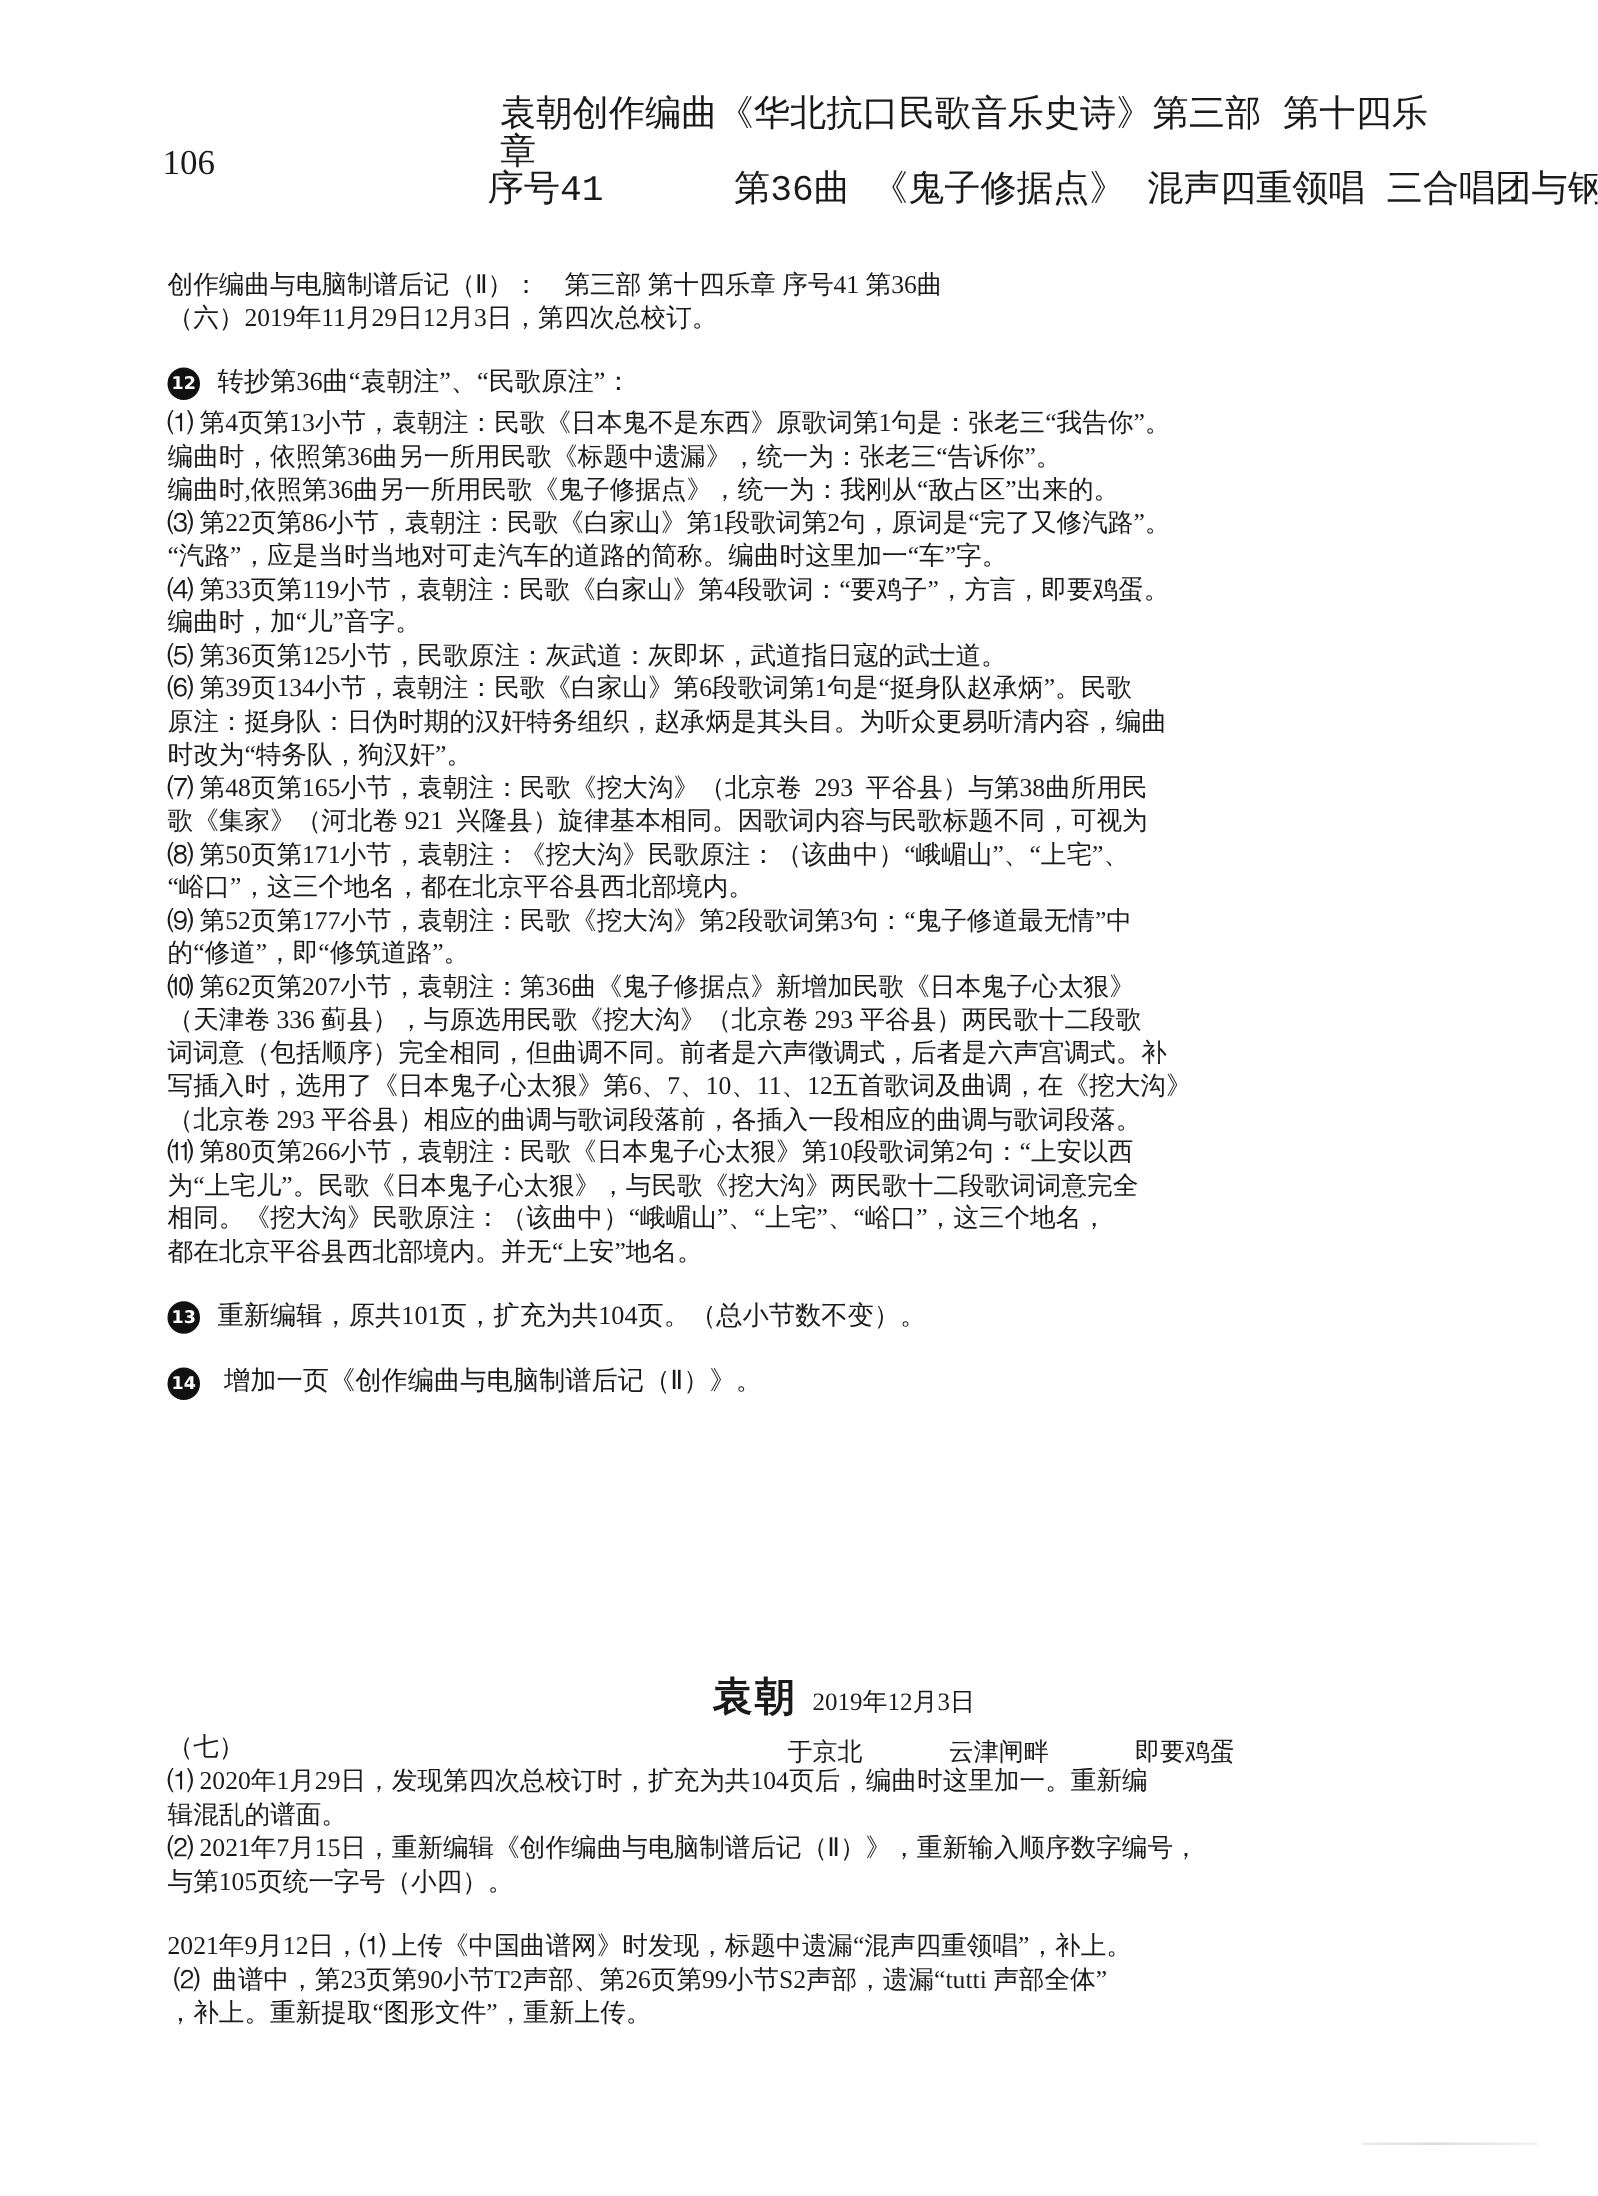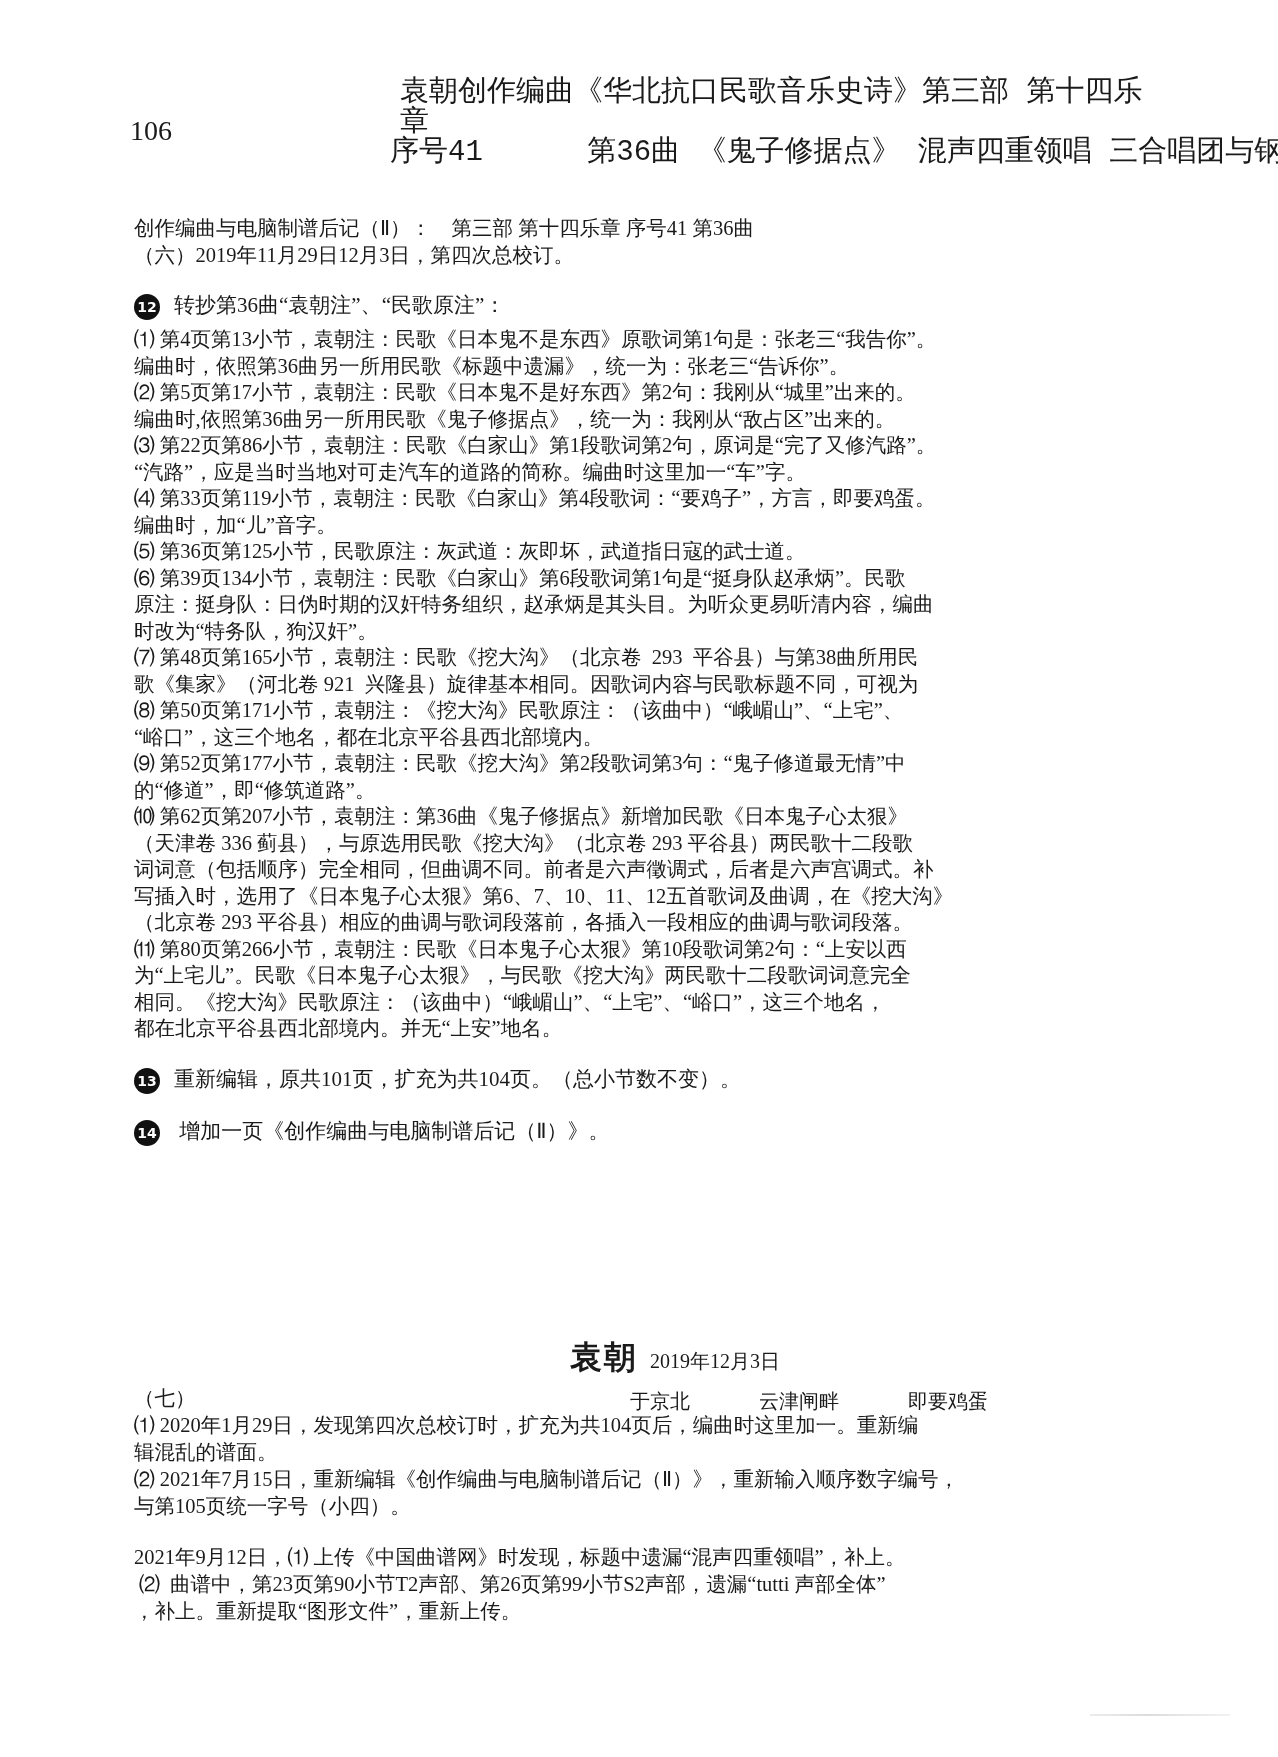--- a/index.html
+++ b/index.html
@@ -65,21 +65,20 @@
   <div class="line">（六）2019年11月29日12月3日，第四次总校订。</div>
   <div class="gap-m"></div>
 
   <div>
     <div class="line item-head">
       <span class="circled">12</span><span>转抄第36曲“袁朝注”、“民歌原注”：</span>
     </div>
     <div style="height:6px"></div>
     <div class="line">⑴ 第4页第13小节，袁朝注：民歌《日本鬼不是东西》原歌词第1句是：张老三“我告你”。</div>
     <div class="line">编曲时，依照第36曲另一所用民歌《标题中遗漏》，统一为：张老三“告诉你”。</div>
-    <div class="line">⑵ 第5页第17小节，袁朝注：民歌《日本鬼不是好东西》第2句：我刚从“城里”出来的。</div>
     <div class="line">编曲时,依照第36曲另一所用民歌《鬼子修据点》，统一为：我刚从“敌占区”出来的。</div>
     <div class="line">⑶ 第22页第86小节，袁朝注：民歌《白家山》第1段歌词第2句，原词是“完了又修汽路”。</div>
     <div class="line">“汽路”，应是当时当地对可走汽车的道路的简称。编曲时这里加一“车”字。</div>
     <div class="line">⑷ 第33页第119小节，袁朝注：民歌《白家山》第4段歌词：“要鸡子”，方言，即要鸡蛋。</div>
     <div class="line">编曲时，加“儿”音字。</div>
     <div class="line">⑸ 第36页第125小节，民歌原注：灰武道：灰即坏，武道指日寇的武士道。</div>
     <div class="line">⑹ 第39页134小节，袁朝注：民歌《白家山》第6段歌词第1句是“挺身队赵承炳”。民歌</div>
     <div class="line">原注：挺身队：日伪时期的汉奸特务组织，赵承炳是其头目。为听众更易听清内容，编曲</div>
     <div class="line">时改为“特务队，狗汉奸”。</div>
     <div class="line" style="white-space:pre">⑺ 第48页第165小节，袁朝注：民歌《挖大沟》（北京卷  293  平谷县）与第38曲所用民</div>

